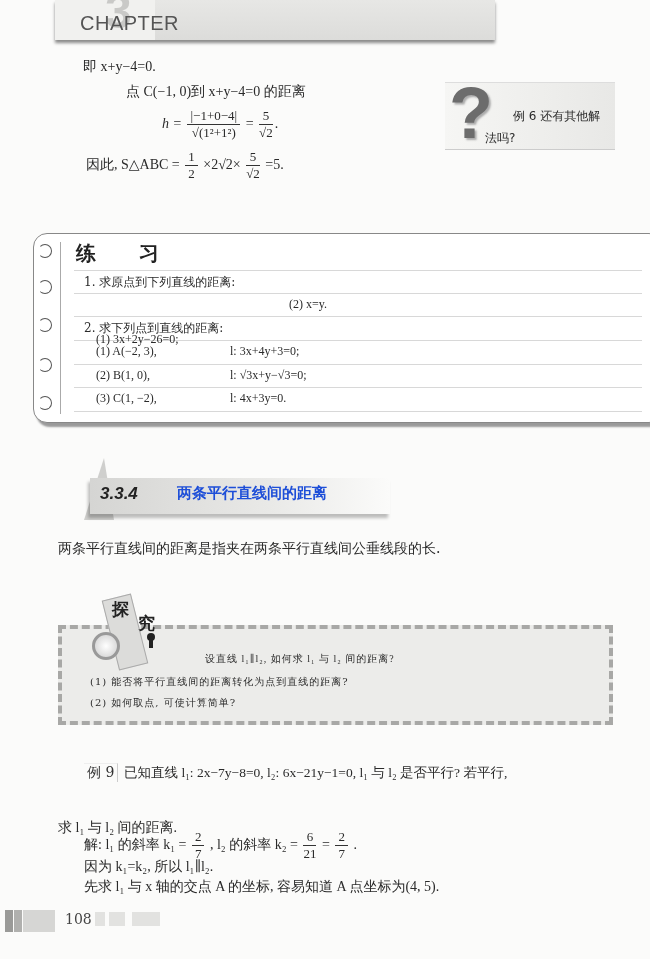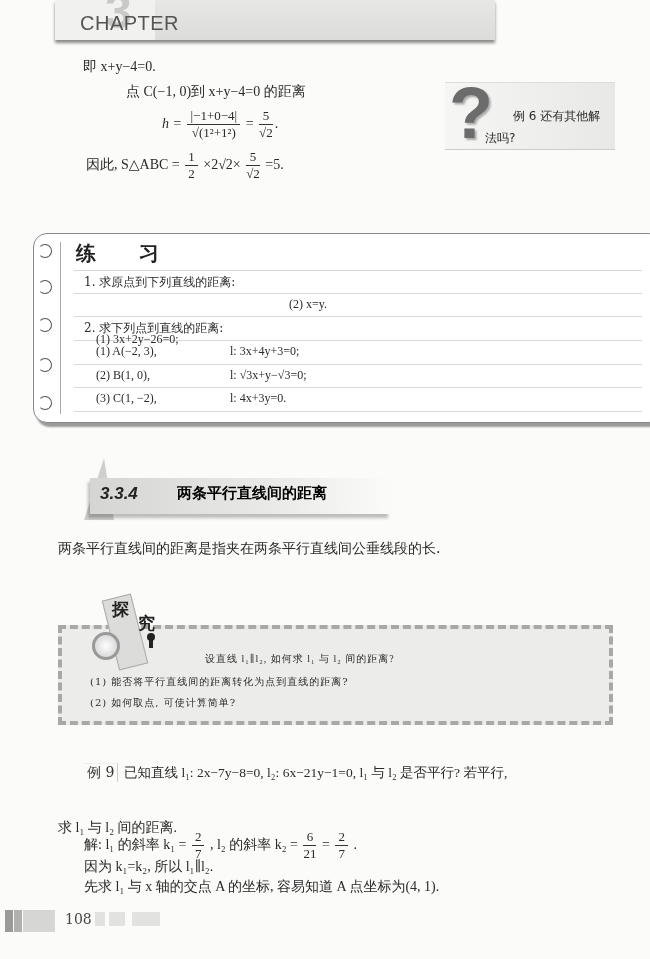--- a/index.html
+++ b/index.html
@@ -79,21 +79,21 @@
   }
   .sec-bar {
     position: absolute; left: 90px; top: 478px; width: 300px; height: 36px;
     background: linear-gradient(90deg, #d5d5d3 0%, #e9e9e7 60%, #fbfbfa 100%);
     box-shadow: -2px 4px 3px rgba(0,0,0,0.25);
   }
   .sec-num {
     position: absolute; left: 100px; top: 484px; font-family: "Liberation Sans", sans-serif;
     font-style: italic; font-weight: bold; font-size: 17px; color: #222;
   }
-  .sec-title { position: absolute; left: 177px; top: 484px; font-size: 15px; font-weight: bold; color: #000000; font-family: "DejaVu Sans", sans-serif; }
+  .sec-title { position: absolute; left: 177px; top: 484px; font-size: 15px; font-weight: bold; color: #1d4ed8; font-family: "DejaVu Sans", sans-serif; }
 
   
   .explore {
     position: absolute; left: 58px; top: 625px; width: 555px; height: 100px;
     background: #ececea;
     border: 4px dashed #a8a8a6;
   }
   .explore-badge {
     position: absolute; left: 110px; top: 596px; width: 30px; height: 72px;
     background: #dcdcda; border: 1px solid #aaa; transform: rotate(-14deg);
@@ -225,21 +225,21 @@
     <span class="den">21</span>
   </span>
   <span>=</span>
   <span class="frac">
     <span class="num">2</span>
     <span class="den">7</span>
   </span>
   <span>.</span>
 </div>
 <div class="line math" style="left:84px; top:858px;">因为   k₁=k₂, 所以   l₁∥l₂.</div>
-<div class="line math" style="left:84px; top:878px;">先求 l₁ 与 x 轴的交点 A 的坐标, 容易知道 A 点坐标为(4, 1).</div>
+<div class="line math" style="left:84px; top:878px;">先求 l₁ 与 x 轴的交点 A 的坐标, 容易知道 A 点坐标为(4, 5).</div>
 
 <div class="footer-blocks">
   <div class="fb" style="left:0; width:8px; background:#9a9a98;"></div>
   <div class="fb" style="left:9px; width:8px; background:#b0b0ae;"></div>
   <div class="fb" style="left:18px; width:32px; background:#d6d6d4;"></div>
 </div>
 <div class="page-num">108</div>
 <div class="footer-faded"></div>
 
 </body></html>

